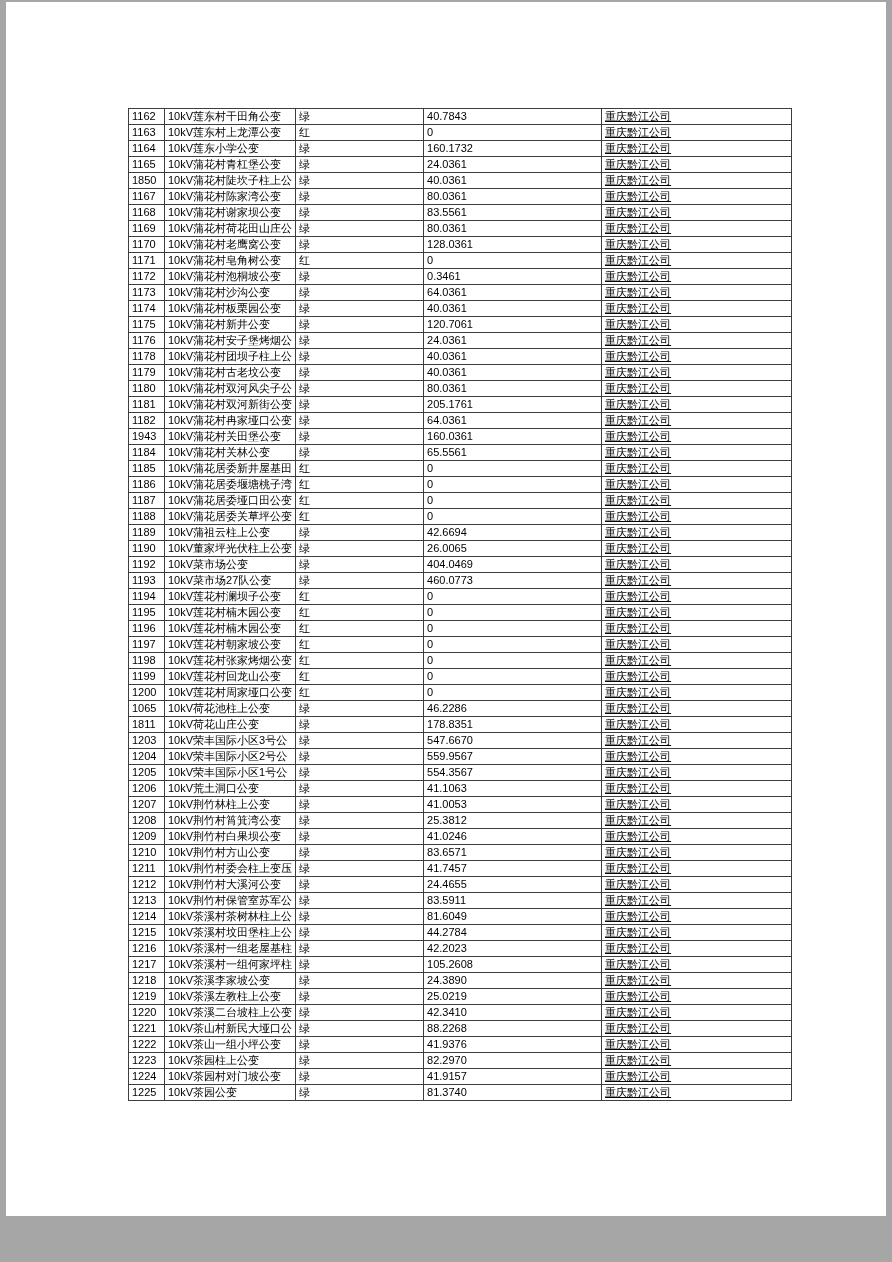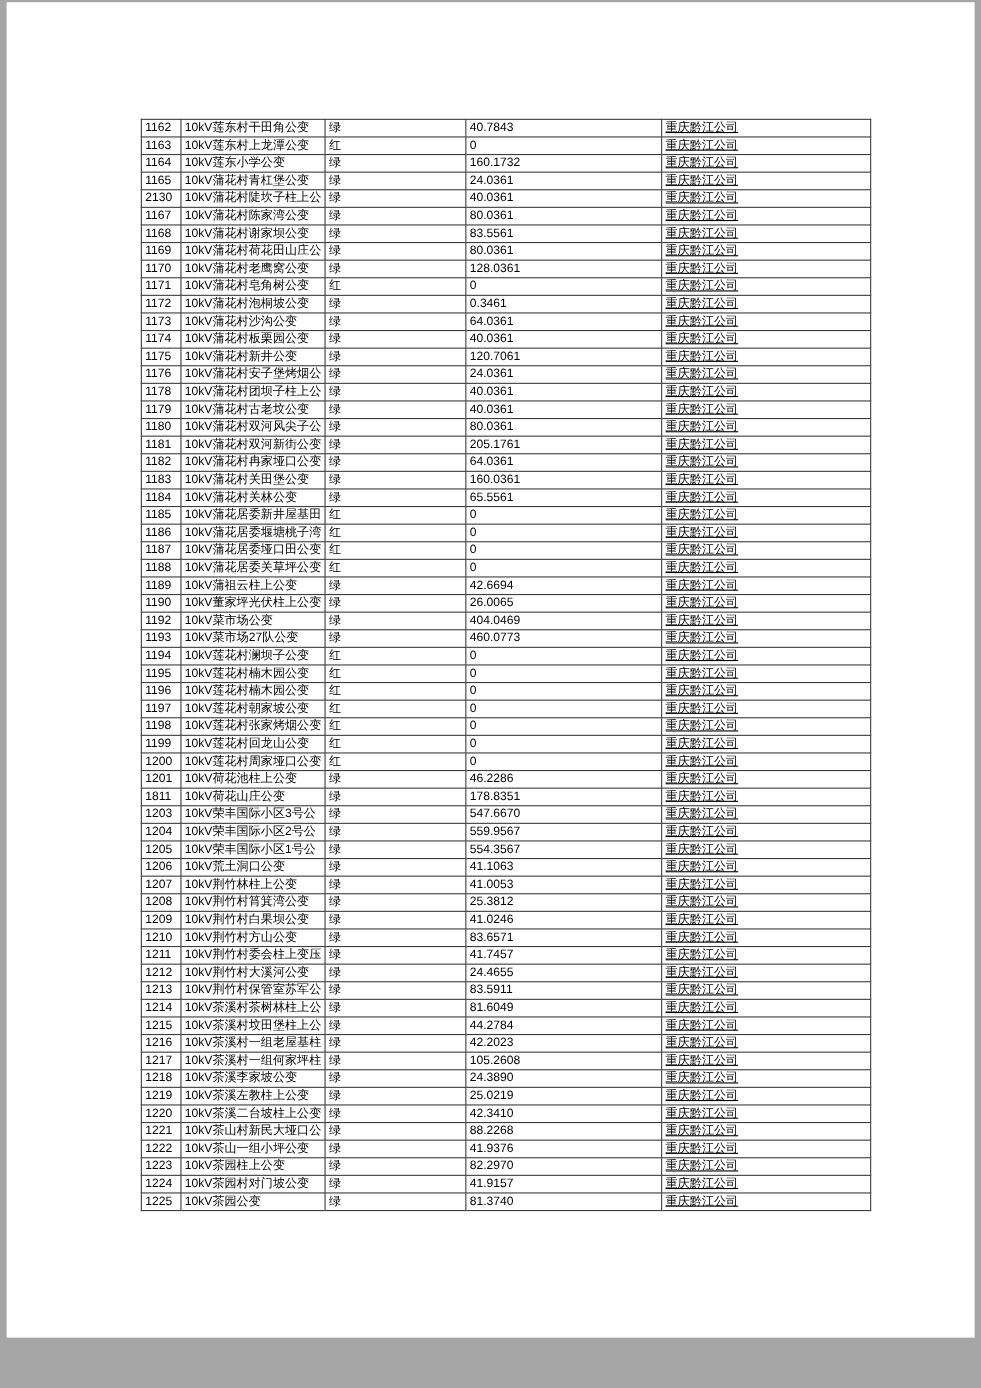--- a/index.html
+++ b/index.html
@@ -78,21 +78,21 @@
           <td class="c4">重庆黔江公司</td>
         </tr>
         <tr>
           <td class="c0">1165</td>
           <td class="c1">10kV蒲花村青杠堡公变</td>
           <td class="c2">绿</td>
           <td class="c3">24.0361</td>
           <td class="c4">重庆黔江公司</td>
         </tr>
         <tr>
-          <td class="c0">2130</td>
+          <td class="c0">1850</td>
           <td class="c1">10kV蒲花村陡坎子柱上公</td>
           <td class="c2">绿</td>
           <td class="c3">40.0361</td>
           <td class="c4">重庆黔江公司</td>
         </tr>
         <tr>
           <td class="c0">1167</td>
           <td class="c1">10kV蒲花村陈家湾公变</td>
           <td class="c2">绿</td>
           <td class="c3">80.0361</td>
@@ -190,21 +190,21 @@
           <td class="c4">重庆黔江公司</td>
         </tr>
         <tr>
           <td class="c0">1182</td>
           <td class="c1">10kV蒲花村冉家垭口公变</td>
           <td class="c2">绿</td>
           <td class="c3">64.0361</td>
           <td class="c4">重庆黔江公司</td>
         </tr>
         <tr>
-          <td class="c0">1183</td>
+          <td class="c0">1943</td>
           <td class="c1">10kV蒲花村关田堡公变</td>
           <td class="c2">绿</td>
           <td class="c3">160.0361</td>
           <td class="c4">重庆黔江公司</td>
         </tr>
         <tr>
           <td class="c0">1184</td>
           <td class="c1">10kV蒲花村关林公变</td>
           <td class="c2">绿</td>
           <td class="c3">65.5561</td>
@@ -309,21 +309,21 @@
           <td class="c4">重庆黔江公司</td>
         </tr>
         <tr>
           <td class="c0">1200</td>
           <td class="c1">10kV莲花村周家垭口公变</td>
           <td class="c2">红</td>
           <td class="c3">0</td>
           <td class="c4">重庆黔江公司</td>
         </tr>
         <tr>
-          <td class="c0">1201</td>
+          <td class="c0">1065</td>
           <td class="c1">10kV荷花池柱上公变</td>
           <td class="c2">绿</td>
           <td class="c3">46.2286</td>
           <td class="c4">重庆黔江公司</td>
         </tr>
         <tr>
           <td class="c0">1811</td>
           <td class="c1">10kV荷花山庄公变</td>
           <td class="c2">绿</td>
           <td class="c3">178.8351</td>

